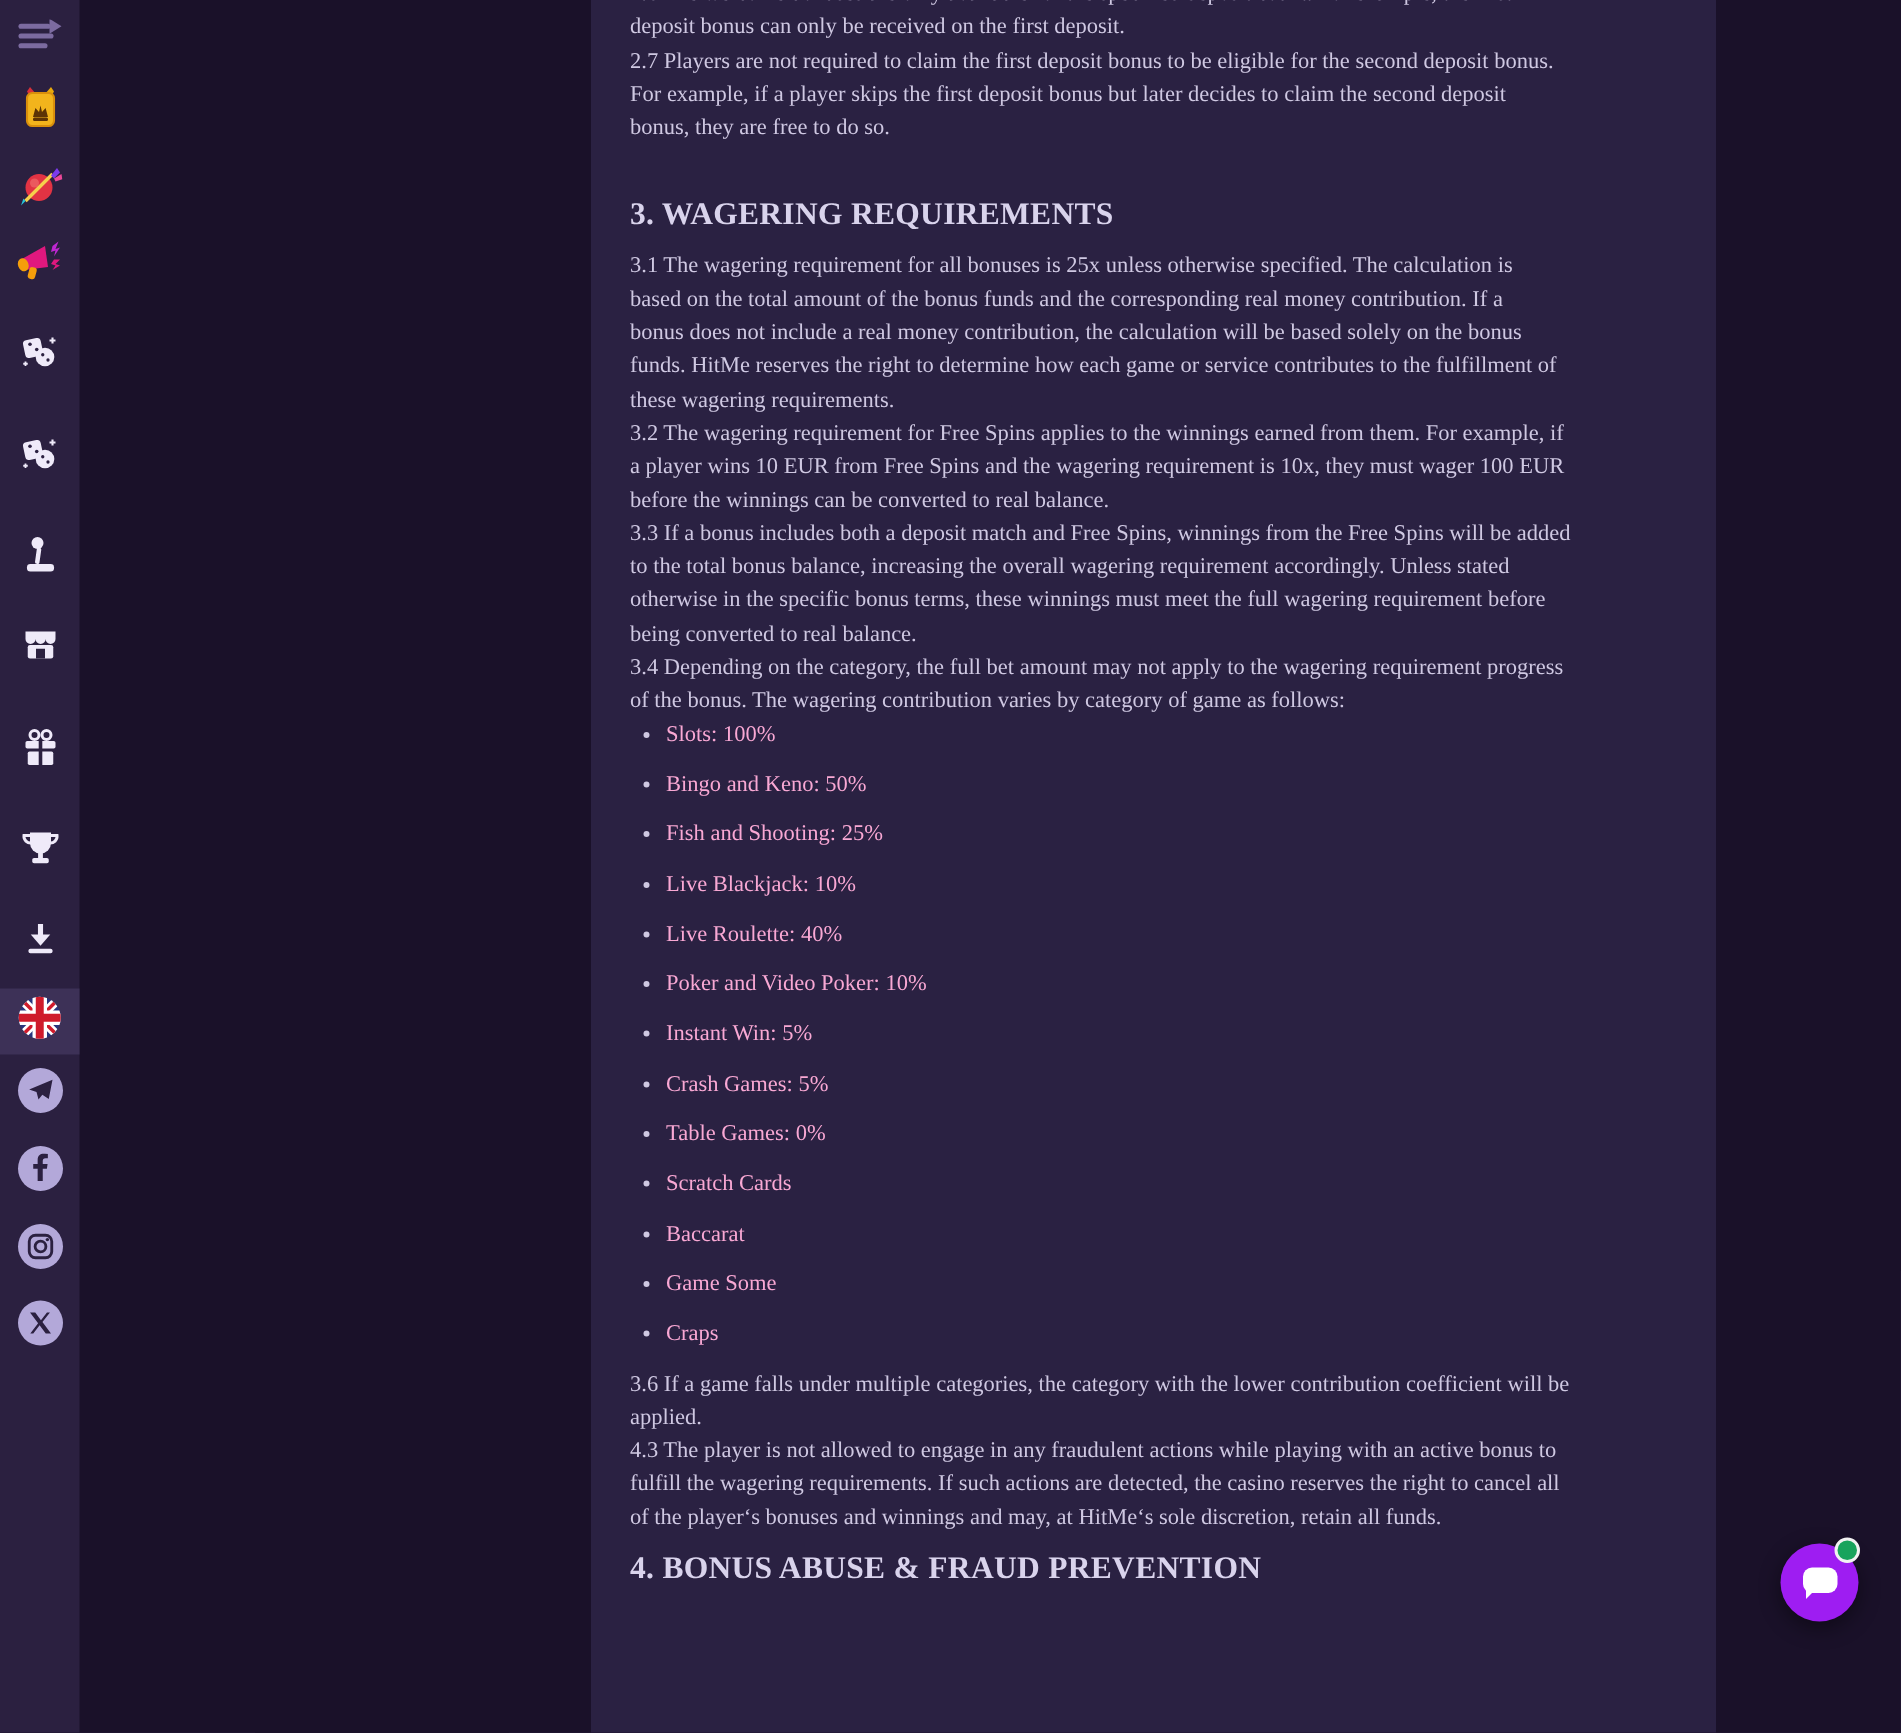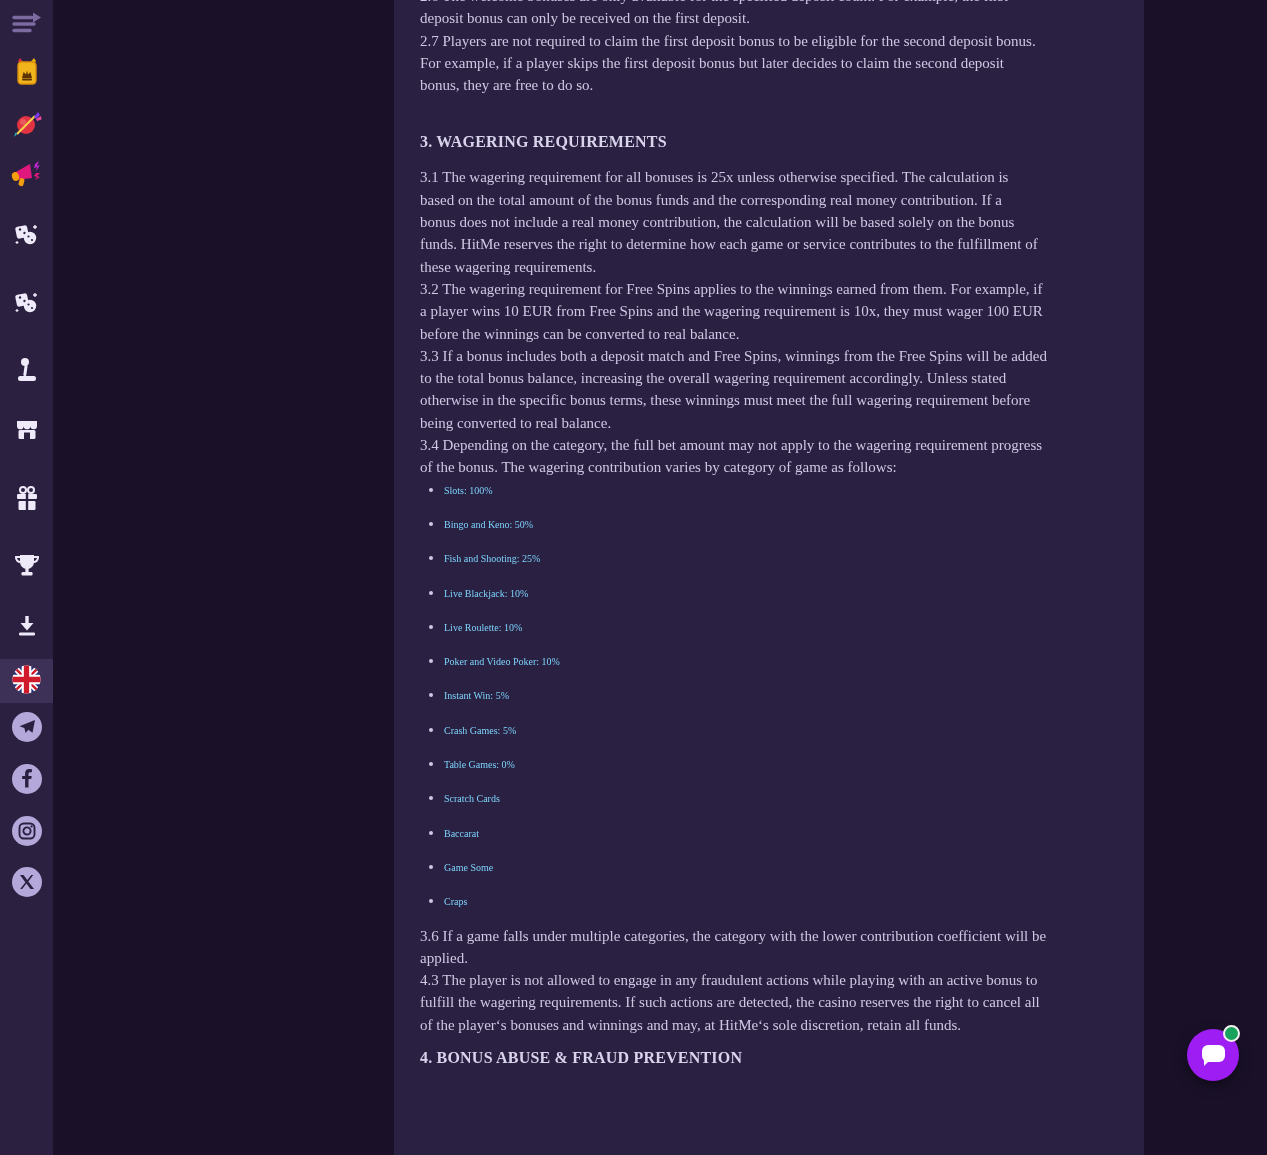--- a/index.html
+++ b/index.html
@@ -14,25 +14,25 @@
   .side-item.active-row { background:#3d3157; }
   .social-circle { width:30px; height:30px; border-radius:50%;
     background:#b3a8d9; display:flex; align-items:center; justify-content:center; }
 
   
   .panel { position:absolute; left:394px; top:0; width:750px; height:1155px;
     background:#2a2142; overflow:hidden;font-family:Liberation Serif, serif; }
   .text-col { margin:-15px 26px 0 26px; width:762px; }
   .para { font-size:15px; line-height:22.3px; color:#cfc8e2;
     white-space:pre-line; }
-  .section-heading { font-size:16px; line-height:24px; font-weight:bold;
+  .section-heading { font-size:21px; line-height:24px; font-weight:bold;
     color:#d9d3ec; margin:34px 0 12px 0; letter-spacing:.2px; }
   .section-heading.tight { margin-top:10px; }
   ul.term-list { list-style:disc outside; padding-left:24px; margin:0; }
-  ul.term-list li { font-size:10px; line-height:22.3px; color:#7dd3fc;
+  ul.term-list li { font-size:15px; line-height:22.3px; color:#f9a8d4;
     margin-bottom:11px; }
   ul.term-list li::marker { color:#cfc8e2; font-size:13px; }
 
   
   .chat-btn { position:absolute; left:1187px; top:1029px; width:52px; height:52px;
     border-radius:50%; background:#9e1df2; z-index:9; cursor:pointer;
     display:flex; align-items:center; justify-content:center;
     box-shadow:0 4px 14px rgba(0,0,0,.45); }
   .chat-dot { position:absolute; left:36px; top:-4px; width:17px; height:17px;
     border-radius:50%; background:#18a35c; border:2.5px solid #f2f2f2; }
@@ -260,21 +260,21 @@
 otherwise in the specific bonus terms, these winnings must meet the full wagering requirement before
 being converted to real balance.</p>
     <p class="para">3.4 Depending on the category, the full bet amount may not apply to the wagering requirement progress
 of the bonus. The wagering contribution varies by category of game as follows:</p>
 
     <ul class="term-list">
       <li>Slots: 100%</li>
       <li>Bingo and Keno: 50%</li>
       <li>Fish and Shooting: 25%</li>
       <li>Live Blackjack: 10%</li>
-      <li>Live Roulette: 10%</li>
+      <li>Live Roulette: 40%</li>
       <li>Poker and Video Poker: 10%</li>
       <li>Instant Win: 5%</li>
       <li>Crash Games: 5%</li>
       <li>Table Games: 0%</li>
     </ul>
 
 
     <ul class="term-list">
       <li>Scratch Cards</li>
       <li>Baccarat</li>

